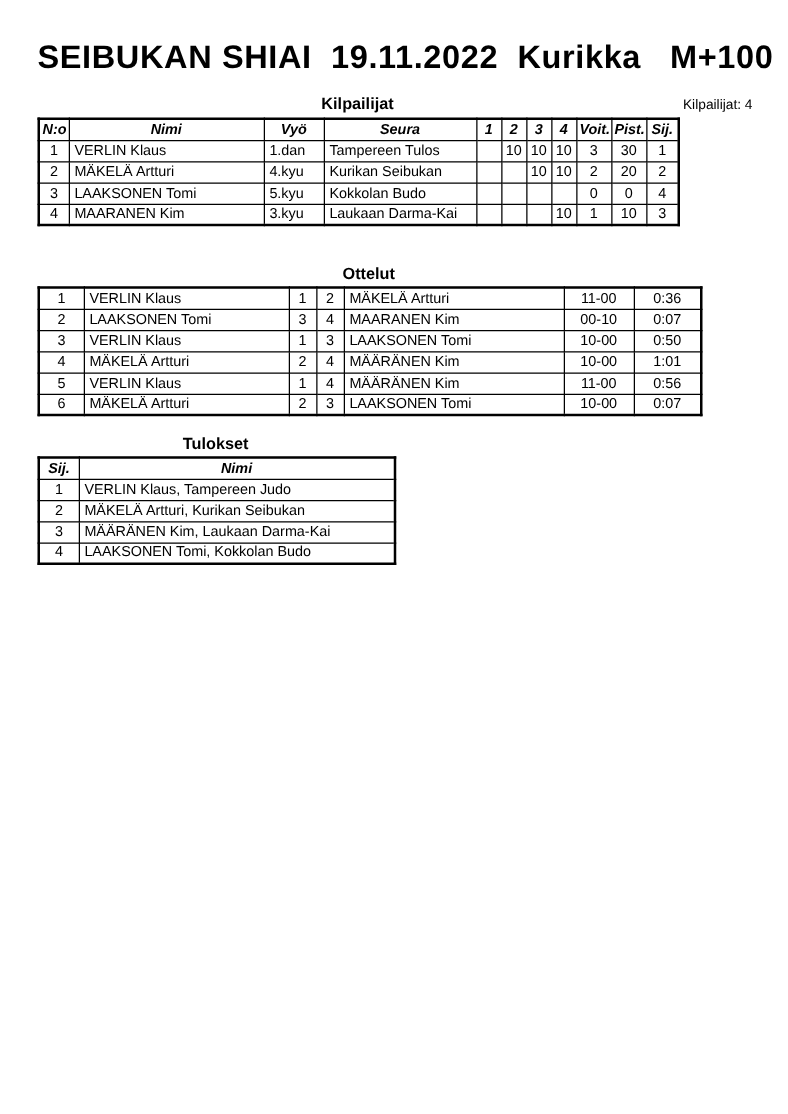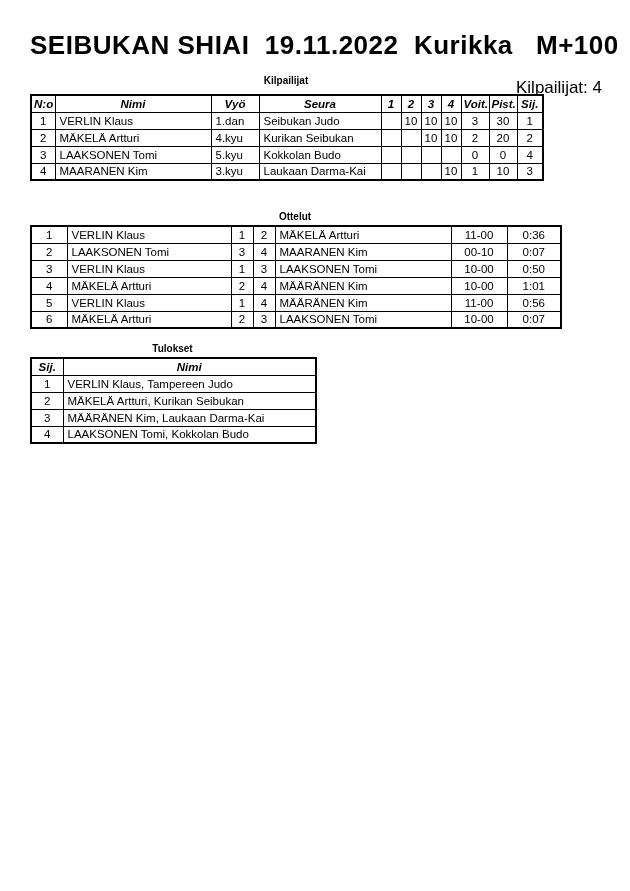--- a/index.html
+++ b/index.html
@@ -15,27 +15,27 @@
   .doc-title {
     text-align: center;
     font-size: 26px;
     font-weight: bold;
     white-space: pre;
     letter-spacing: 0.5px;
   }
 
   .head-line { position: relative; margin-top: 14px; height: 16px; }
   .sec-label {
-    font-size: 10px;
+    font-size: 13px;
     font-weight: bold;
     text-align: center;
   }
   .count {
     position: absolute; right: 0; top: 3px;
-    font-size: 17px; font-weight: normal;
+    font-size: 11px; font-weight: normal;
     width: auto;
   }
   .w1 { width: 512px; }  
   .w2 { width: 530px; }  
   .w3 { width: 285px; }  
 
   table {
     border-collapse: collapse;
     border: 2px solid #000;
     margin-top: 3px;
@@ -94,21 +94,21 @@
       <th>3</th>
       <th>4</th>
       <th>Voit.</th>
       <th>Pist.</th>
       <th>Sij.</th>
     </tr>
     <tr>
       <td class="c">1</td>
       <td class="l">VERLIN Klaus</td>
       <td class="l">1.dan</td>
-      <td class="l">Seibukan Judo</td>
+      <td class="l">Tampereen Tulos</td>
       <td class="c"></td>
       <td class="c">10</td>
       <td class="c">10</td>
       <td class="c">10</td>
       <td class="c">3</td>
       <td class="c">30</td>
       <td class="c">1</td>
     </tr>
     <tr>
       <td class="c">2</td>

